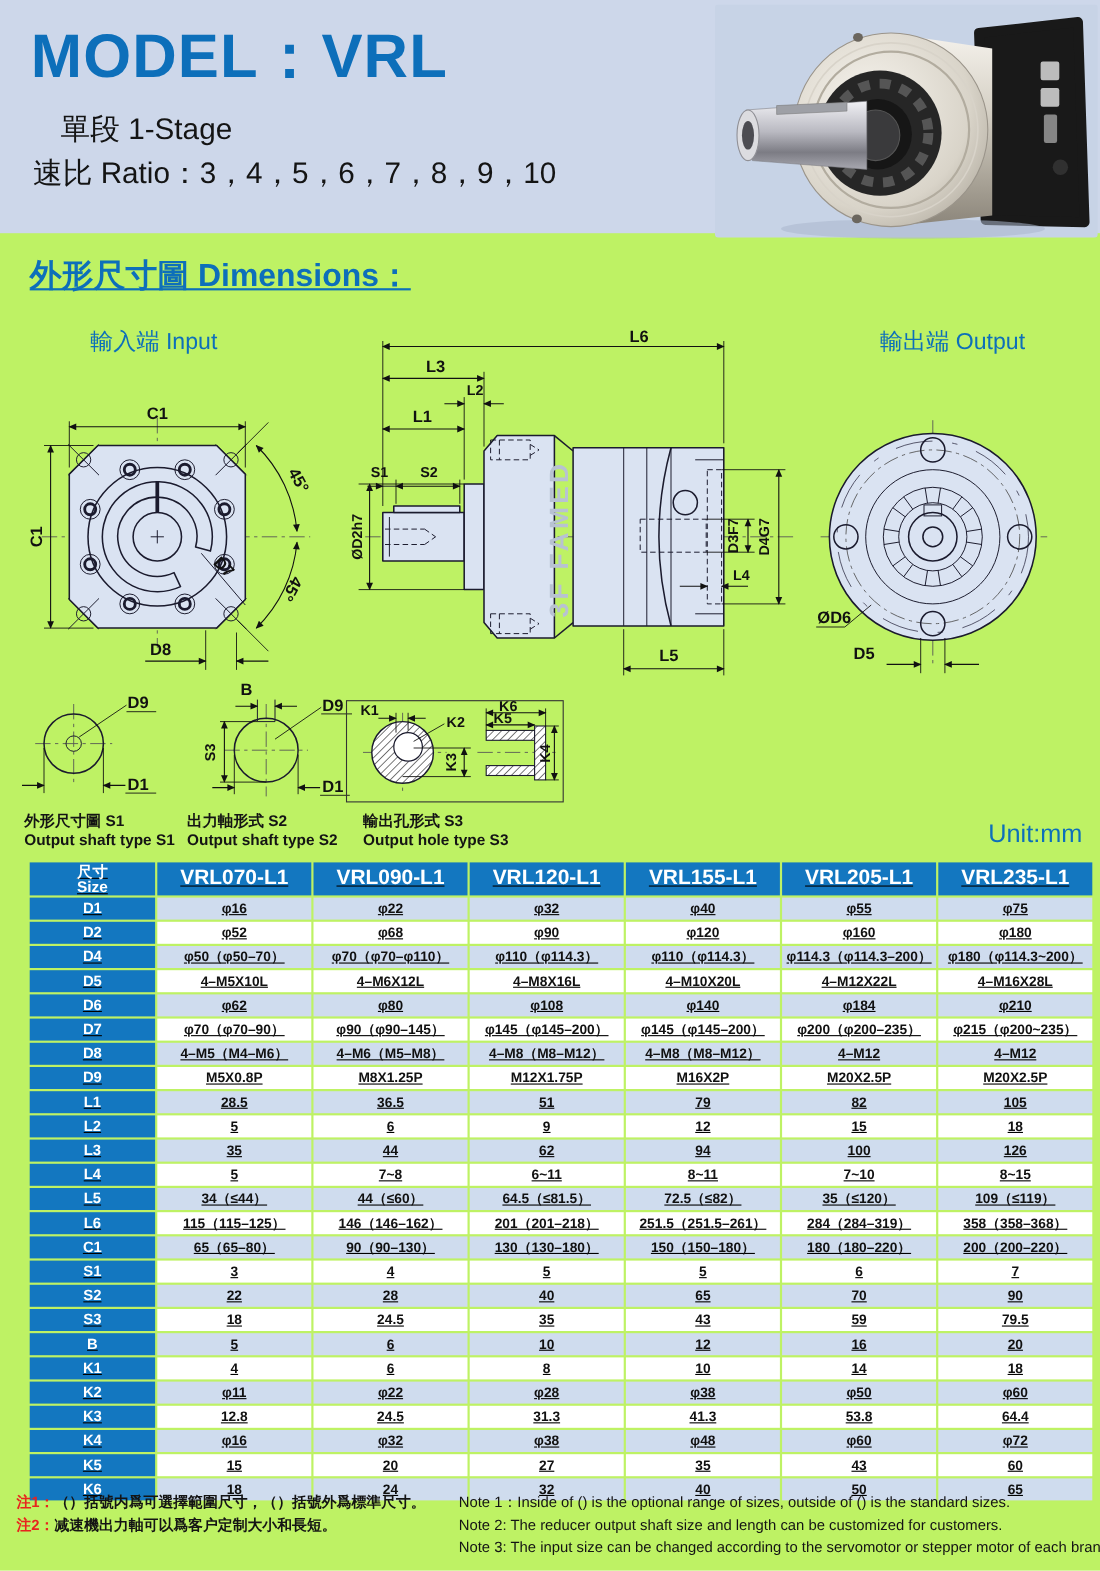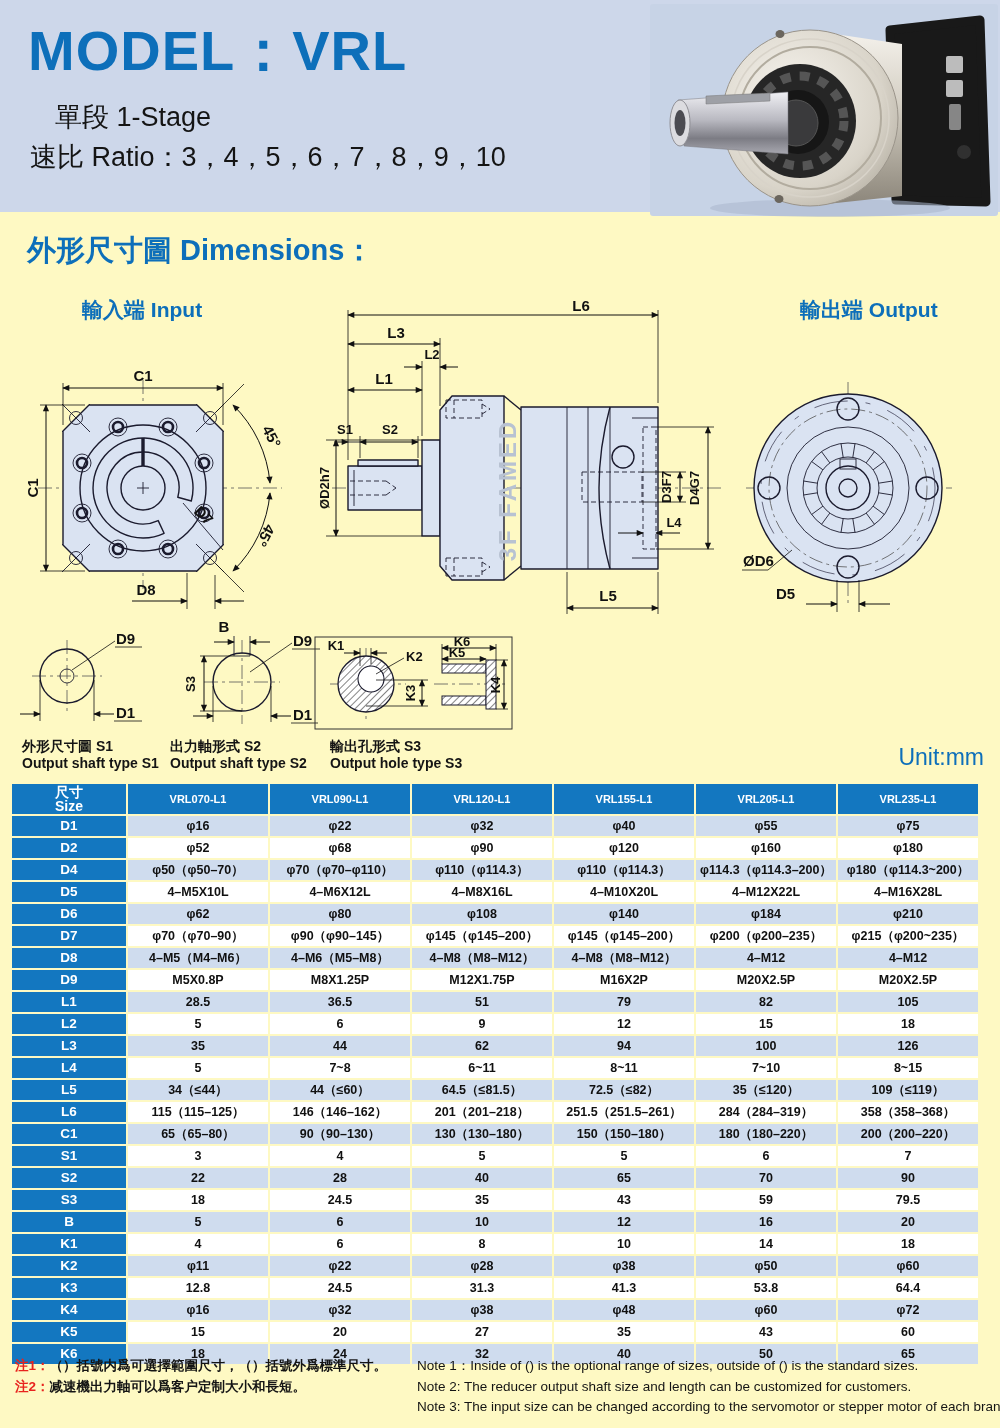--- a/index.html
+++ b/index.html
@@ -1,42 +1,42 @@
 <!DOCTYPE html>
 <html><head>
 <meta charset="utf-8">
 <style>
   html,body{margin:0;padding:0;background:#fff;}
-  .page{position:relative;width:1000px;height:1428px;background:#fef9c3;overflow:hidden;
+  .page{position:relative;width:1000px;height:1428px;background:#bef264;overflow:hidden;
         font-family:"Liberation Sans","DejaVu Sans",sans-serif;}
   .band{position:absolute;left:0;top:0;width:1000px;height:212px;background:#cdd7ea;}
   .title{position:absolute;left:28px;top:14px;font-size:56px;font-weight:bold;color:#0d6fba;letter-spacing:1px;}
   .stage{position:absolute;left:30px;top:99px;font-size:27px;color:#141414;margin-left:25px;}
   .ratio{position:absolute;left:30px;top:139px;font-size:27px;color:#141414;}
-  .dim-heading{position:absolute;left:27px;top:231px;font-size:29px;font-weight:bold;color:#0d6fba;}
-  .io-label{position:absolute;font-size:21px;font-weight:bold;color:#0d6fba;white-space:nowrap;}
+  .dim-heading{position:absolute;left:27px;top:231px;font-size:29px;font-weight:bold;color:#0d6fba;text-decoration:underline;}
+  .io-label{position:absolute;font-size:21px;font-weight:normal;color:#0d6fba;white-space:nowrap;}
   #input-label{left:82px;top:296px;}
   #output-label{left:780px;top:296px;margin-left:20px;}
   .unit{position:absolute;right:16px;top:744px;font-size:23px;color:#0d6fba;}
   .caption{position:absolute;font-size:14px;font-weight:bold;color:#141414;line-height:17px;white-space:nowrap;}
   svg.panel{position:absolute;}
   
   .ol{fill:none;stroke:#1b1b2e;stroke-width:1.4;stroke-linejoin:round;}
   .fillb{fill:#dae3f2;}
   .thin{stroke:#1b1b2e;stroke-width:0.9;fill:none;}
   .cl{stroke:#555;stroke-width:0.8;fill:none;stroke-dasharray:14 4 3 4;}
   .dash{stroke:#1b1b2e;stroke-width:0.9;fill:none;stroke-dasharray:5 3;}
   .dim{stroke:#111;stroke-width:1;fill:none;}
   .ext{stroke:#111;stroke-width:0.8;fill:none;}
   .dtxt{font:bold 15px "Liberation Sans","DejaVu Sans",sans-serif;fill:#111;}
   .dtxt13{font:bold 13px "Liberation Sans","DejaVu Sans",sans-serif;fill:#111;}
   .wm{font:bold 24px "Liberation Sans","DejaVu Sans",sans-serif;fill:#b8c2d2;letter-spacing:3px;}
   
-  table.dims{position:absolute;left:10px;top:782px;width:970px;border-collapse:separate;border-spacing:2px;table-layout:fixed;}
-  .dims th{background:#1377c0;color:#fff;font-size:11px;font-weight:bold;height:30px;padding:0;text-align:center;}
+  table.dims{position:absolute;left:25px;top:782px;width:970px;border-collapse:separate;border-spacing:2px;table-layout:fixed;text-decoration:underline;}
+  .dims th{background:#1377c0;color:#fff;font-size:19px;font-weight:bold;height:30px;padding:0;text-align:center;}
   .dims th.corner{width:114px;line-height:14px;font-size:14px;}
   .dims td{height:20px;line-height:20px;padding:0;text-align:center;font-size:12.5px;font-weight:bold;color:#101010;white-space:nowrap;overflow:hidden;background:#fff;}
   .dims td.rowlabel{background:#1377c0;color:#fff;font-size:13.5px;}
   .dims tbody tr:nth-child(odd) td:not(.rowlabel){background:#cfdcee;}
   
   .notes-zh{position:absolute;left:15px;top:1356px;font-size:13.5px;font-weight:bold;color:#141414;line-height:20.5px;white-space:nowrap;}
   .notes-zh .tag{color:#e8231e;}
   .notes-en{position:absolute;left:417px;top:1356px;font-size:13.5px;color:#141414;line-height:20.5px;white-space:nowrap;}
 </style>
 </head>

